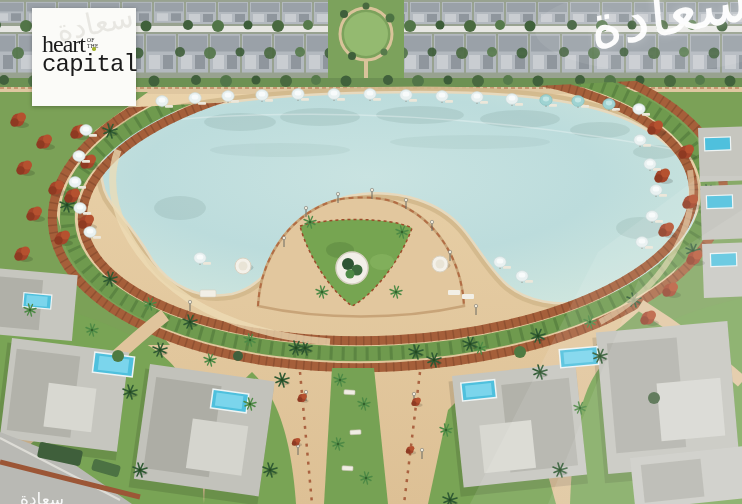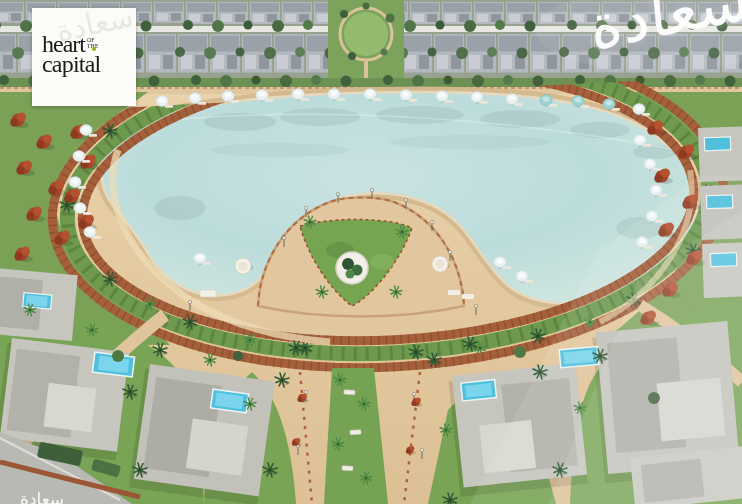--- a/index.html
+++ b/index.html
@@ -20,21 +20,21 @@
   .logo-text{
     position:absolute;left:10px;top:27px;color:#1b1b1b;
     font-family:"Liberation Serif",serif;
   }
   .logo-line1{font-size:24px;line-height:.82;letter-spacing:-1px;display:flex;align-items:flex-start;}
   .logo-of-the{
     font-size:5.5px;line-height:1.05;letter-spacing:.4px;margin:3px 0 0 2px;
     text-transform:uppercase;color:#1b1b1b;
   }
   .accent-dot{position:absolute;width:3.5px;height:3.5px;border-radius:50%;background:#a4b32a;left:50px;top:12px;}
-  .logo-line2{font-size:24px;letter-spacing:-.8px;line-height:.9;margin-top:-1px;}
+  .logo-line2{font-size:24px;letter-spacing:-.8px;line-height:.9;margin-top:-1px;font-family:Liberation Mono, monospace;}
   
   .arabic-wm{
     position:absolute;right:-8px;top:-24px;font-size:62px;color:#fff;z-index:5;
     transform:rotate(-11deg) skewX(-6deg);opacity:.97;
     font-family:"DejaVu Sans",sans-serif;text-shadow:0 0 8px rgba(255,255,255,.3);
   }
   .wm-frag{
     position:absolute;left:20px;top:489px;font-size:17px;color:#fff;opacity:.92;z-index:5;
     font-family:"DejaVu Sans",sans-serif;
   }

